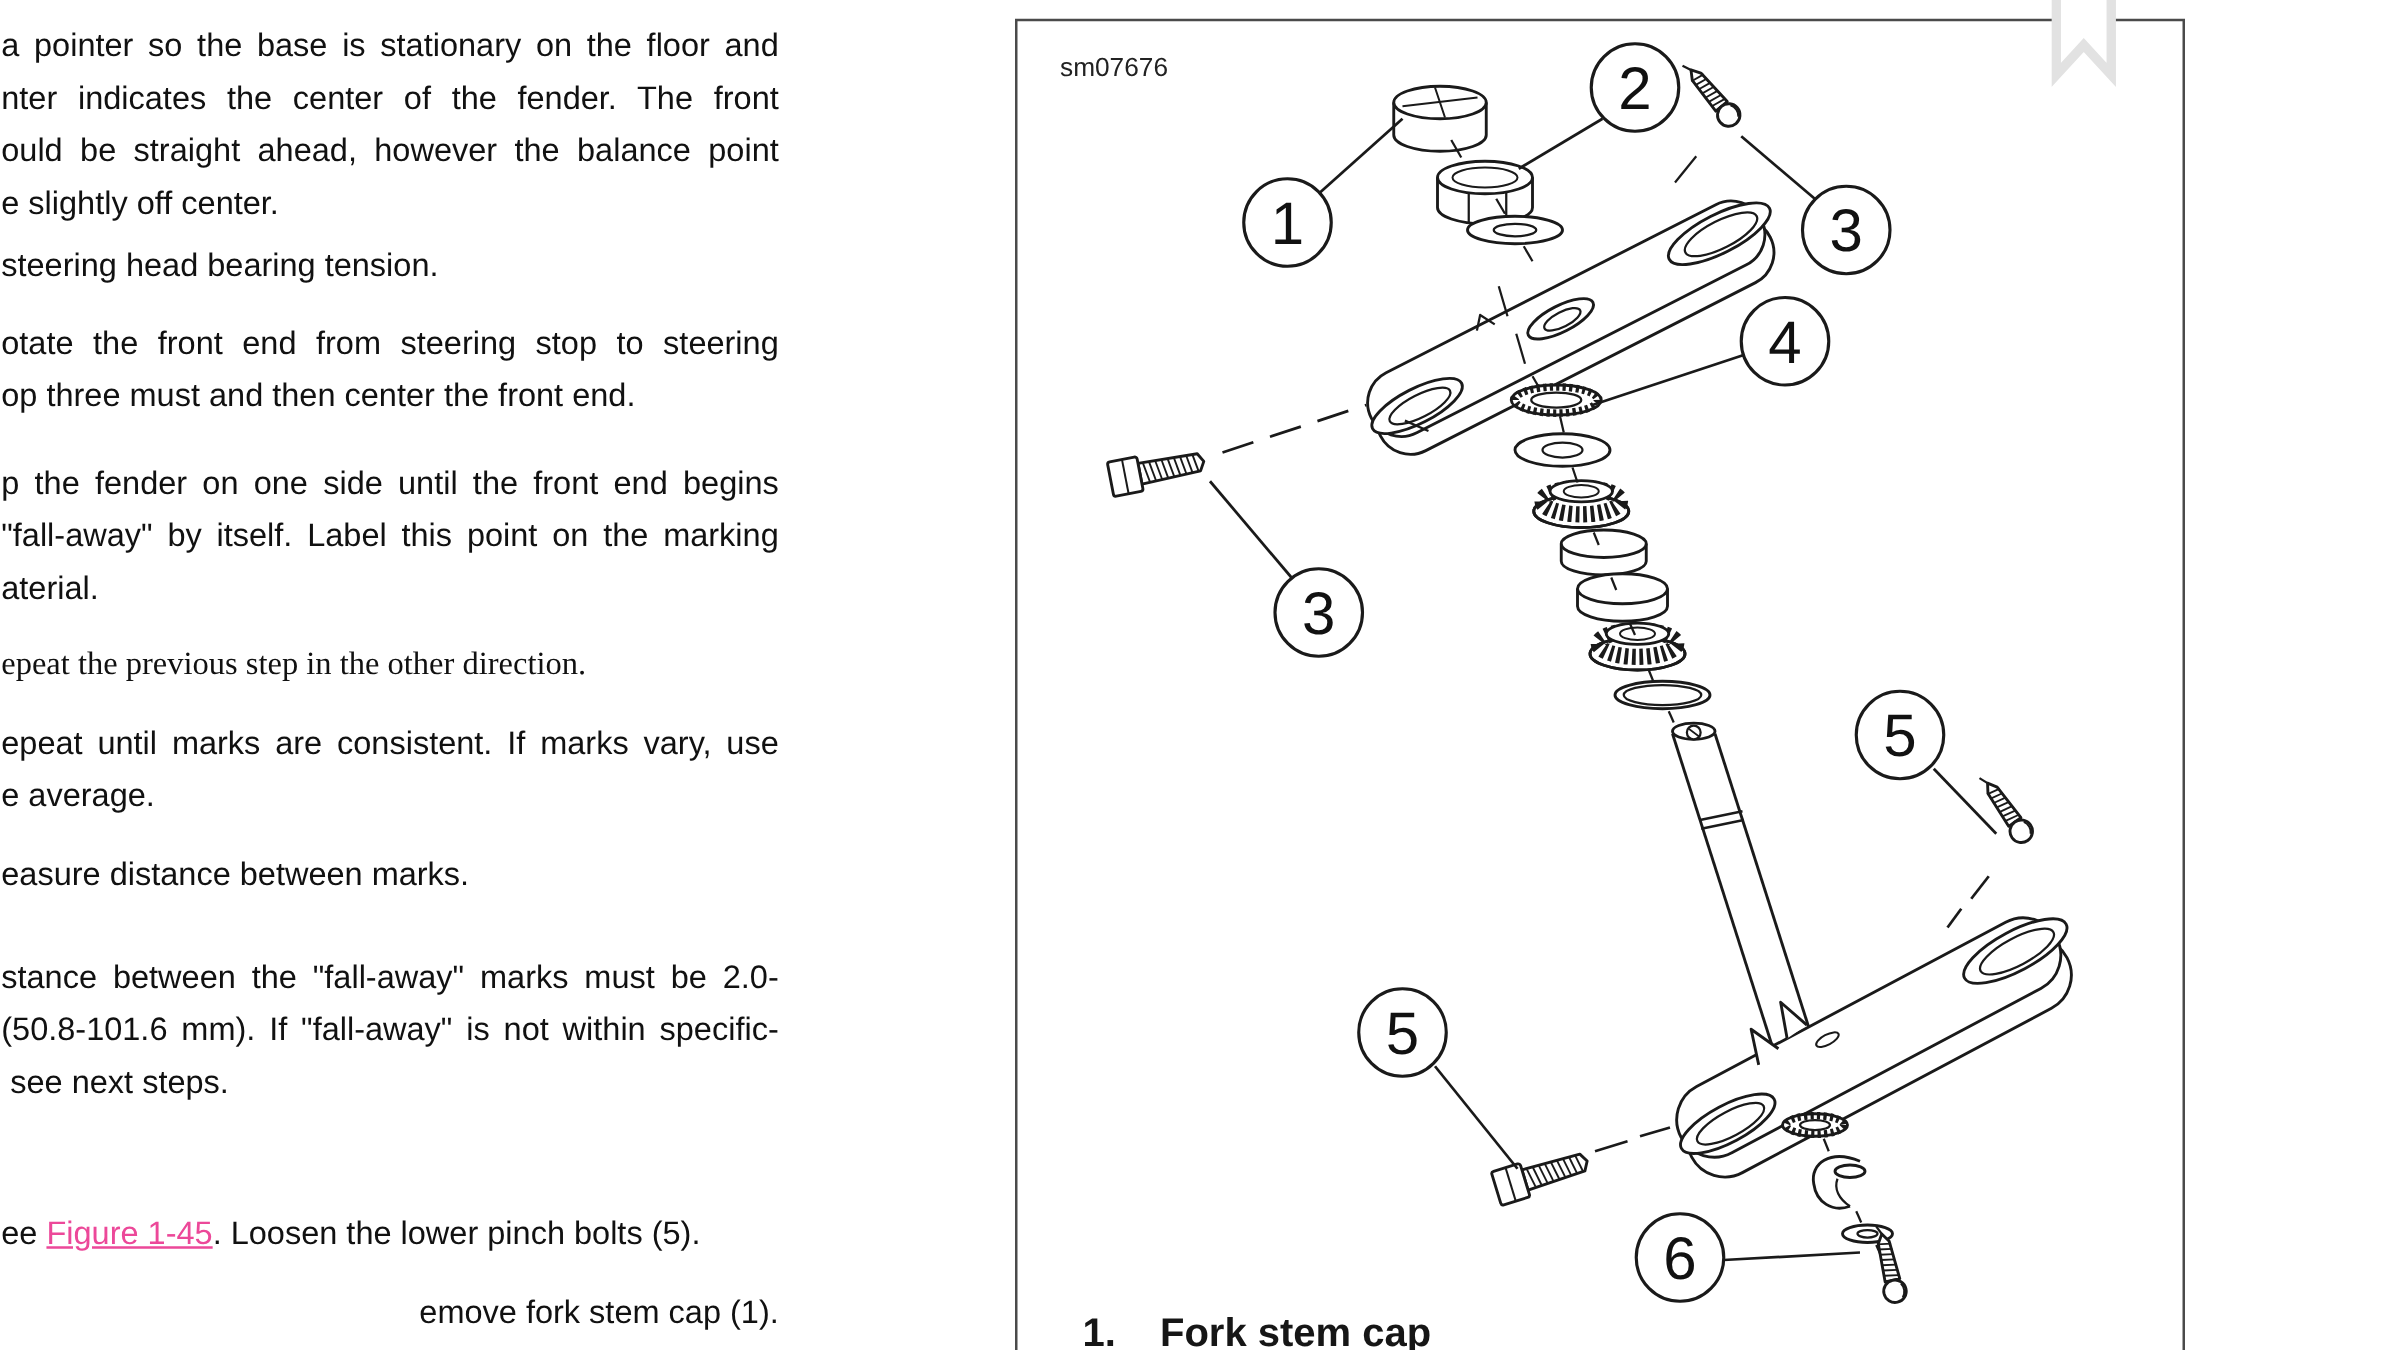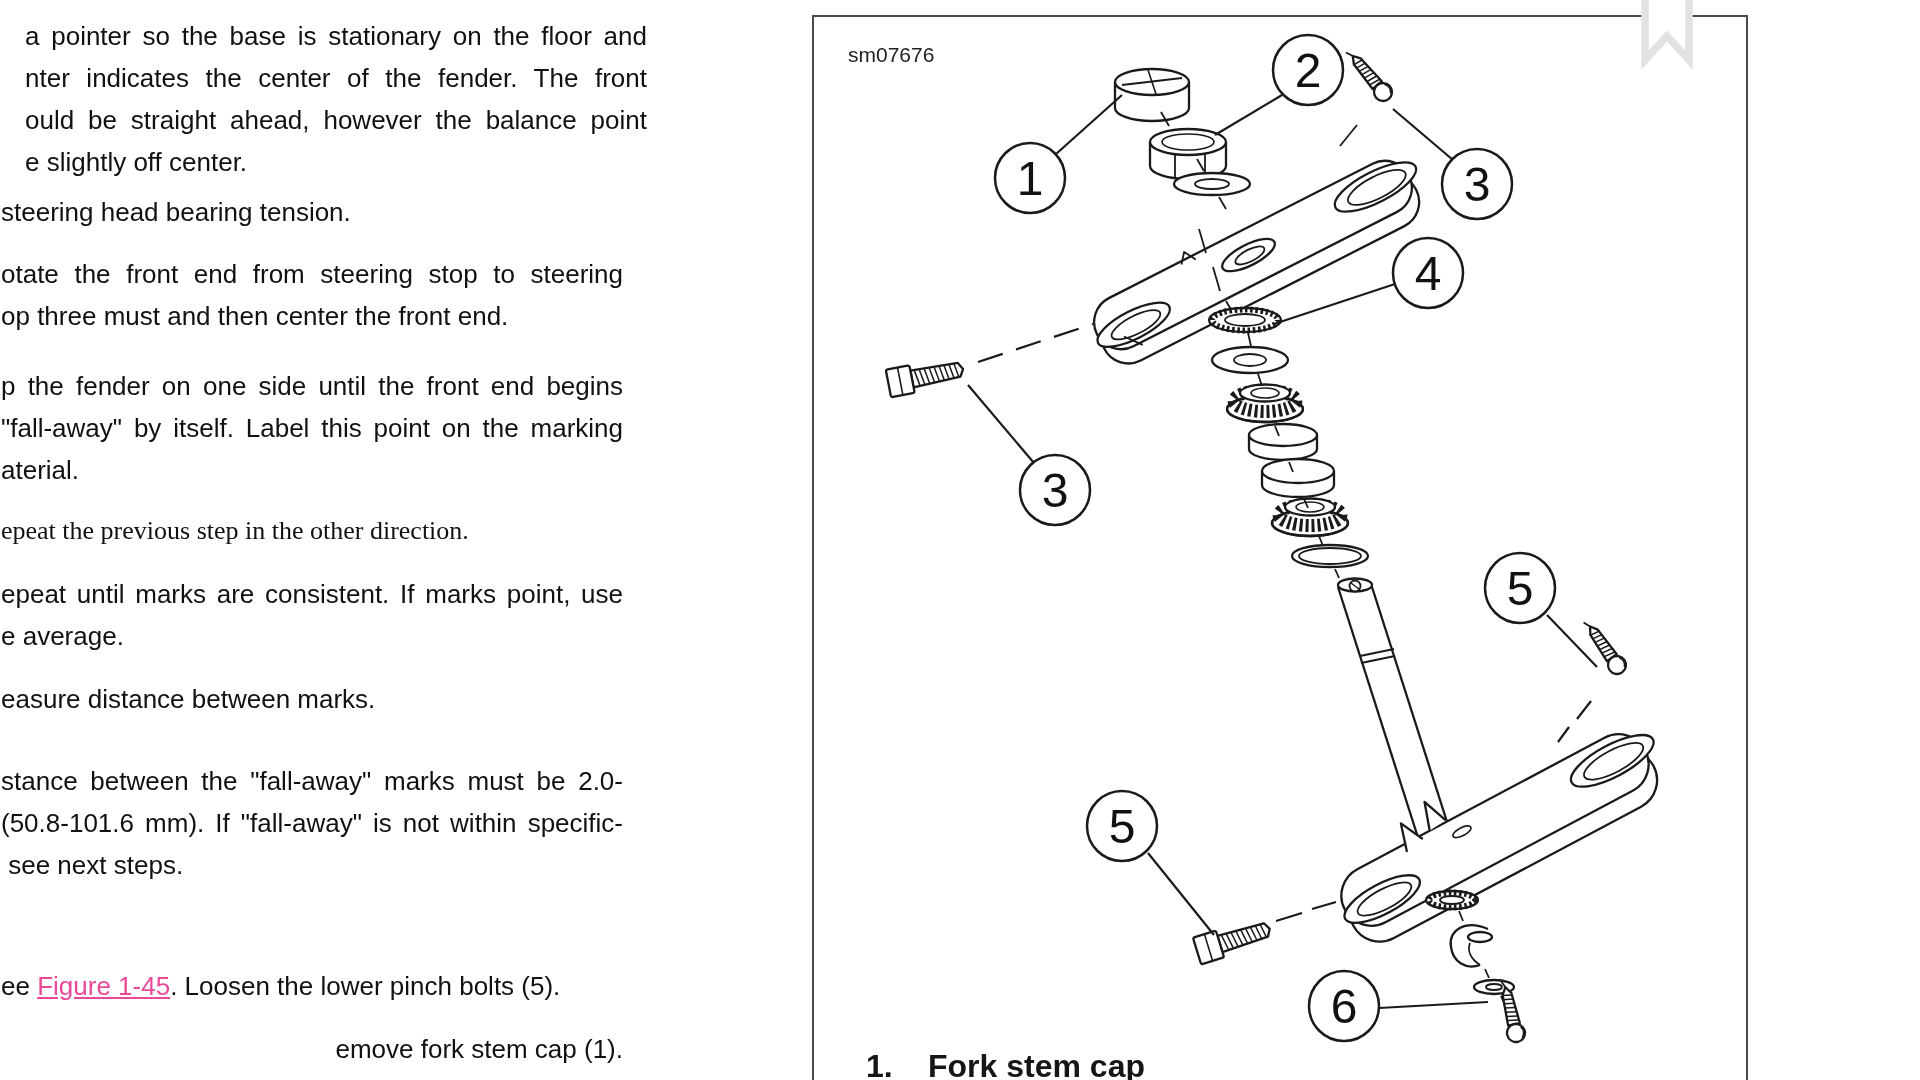--- a/index.html
+++ b/index.html
@@ -29,21 +29,21 @@
   .co text{font-family:"Liberation Sans","DejaVu Sans",sans-serif;font-size:48px;fill:#111;text-anchor:middle;}
   
   .bookmark{position:absolute;left:1641px;top:-14px;z-index:5;}
 </style>
 </head>
 <body>
 
 <div class="page">
 
   <div class="text-col" id="text-col">
-      <div class="para" style="top: 15px; padding-left: 24px;">
+      <div class="para" style="top: 15px;">
         <div class="line jw"><span>a pointer so the base is stationary on the floor and</span></div>
         <div class="line jw"><span>nter indicates the center of the fender. The front</span></div>
         <div class="line jw"><span>ould be straight ahead, however the balance point</span></div>
         <div class="line"><span>e slightly off center.</span></div>
       </div>
       <div class="para" style="top: 191px;">
         <div class="line"><span>steering head bearing tension.</span></div>
       </div>
       <div class="para" style="top: 253px;">
         <div class="line jw"><span>otate the front end from steering stop to steering</span></div>
@@ -51,21 +51,21 @@
       </div>
       <div class="para" style="top: 365px;">
         <div class="line jw"><span>p the fender on one side until the front end begins</span></div>
         <div class="line jw"><span>"fall-away" by itself. Label this point on the marking</span></div>
         <div class="line"><span>aterial.</span></div>
       </div>
       <div class="para" style="top: 510px; font-family: Liberation Serif, serif;">
         <div class="line"><span>epeat the previous step in the other direction.</span></div>
       </div>
       <div class="para" style="top: 573px;">
-        <div class="line jw"><span>epeat until marks are consistent. If marks point, use</span></div>
+        <div class="line jw"><span>epeat until marks are consistent. If marks vary, use</span></div>
         <div class="line"><span>e average.</span></div>
       </div>
       <div class="para" style="top: 678px;">
         <div class="line"><span>easure distance between marks.</span></div>
       </div>
       <div class="para" style="top: 760px;">
         <div class="line jw"><span>stance between the "fall-away" marks must be 2.0-</span></div>
         <div class="line jw"><span>(50.8-101.6 mm). If "fall-away" is not within specific-</span></div>
         <div class="line"><span> see next steps.</span></div>
       </div>

